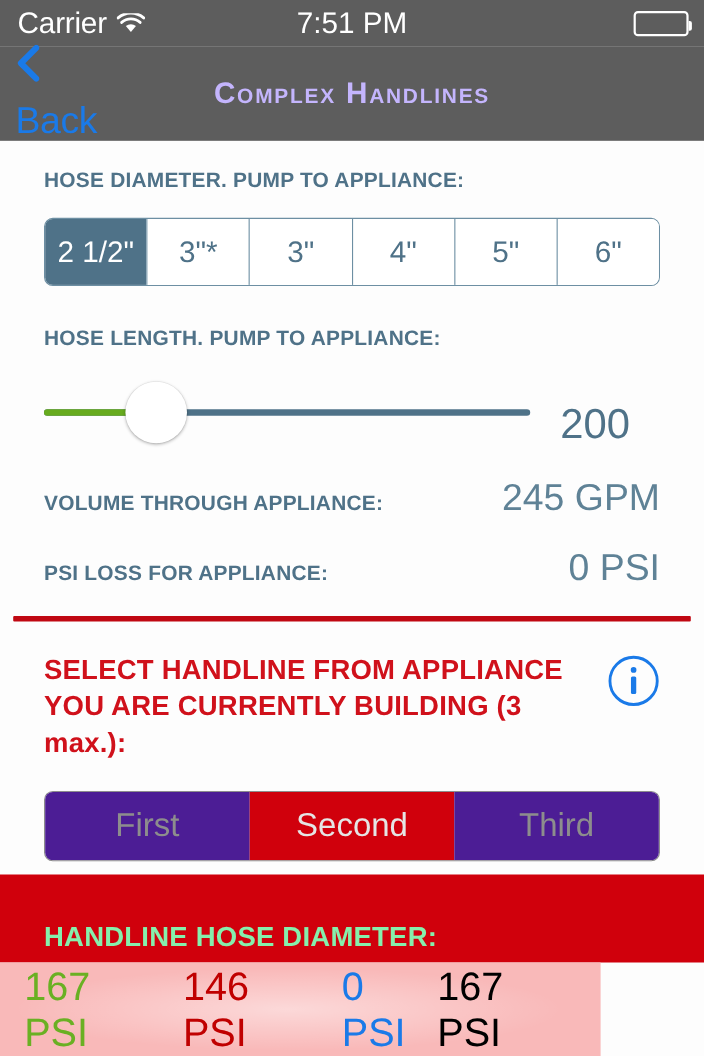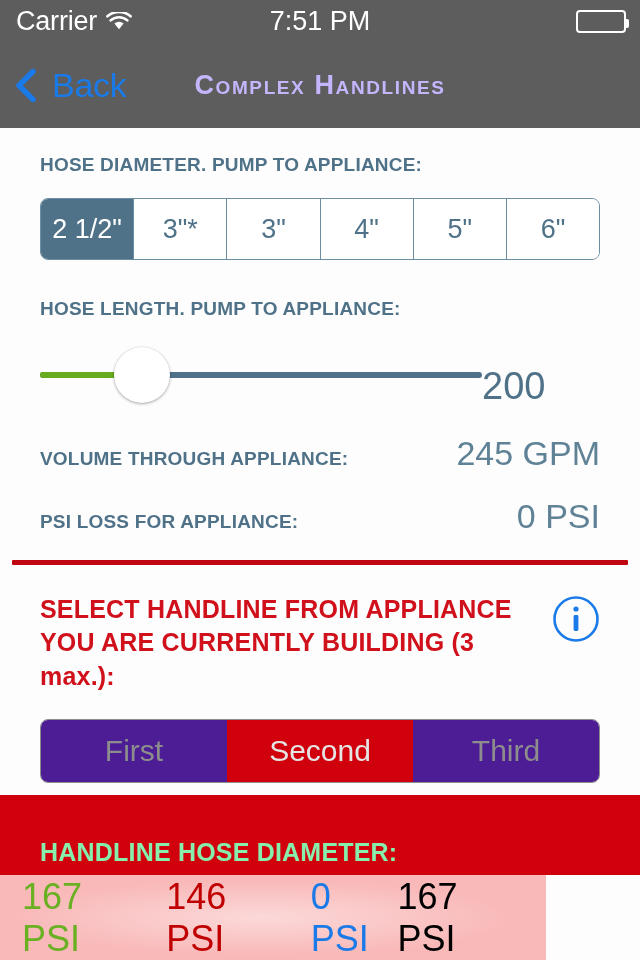--- a/index.html
+++ b/index.html
@@ -35,21 +35,21 @@
   .battery-fill { width:100%; height:100%; background:#ffffff; border-radius:1px; }
   .wifi { width:26px; height:19px; position:relative; }
 
   
   .navbar {
     position:absolute; top:42px; left:0; width:640px; height:86px;
     background:#5d5d5d;
   }
   .back-btn {
     position:absolute; left:14px; top:50%; transform:translateY(-50%);
-    display:flex; align-items:center; gap:16px; cursor:pointer;
+    display:flex; align-items:flex-start; gap:16px; cursor:pointer;flex-direction:column;
   }
   .chevron { width:22px; height:34px; display:block; }
   .back-label { color:#1a7ae8; font-size:34px; letter-spacing:-0.3px; }
   .nav-title {
     position:absolute; left:0; top:50%; transform:translateY(-50%);
     width:640px; text-align:center;
     color:#c4b5fd; font-weight:bold; font-size:27px;
     font-variant:small-caps; letter-spacing:1.6px;
   }
 
@@ -99,21 +99,21 @@
     width:23%;
   }
   .thumb {
     position:absolute; top:50%; left:23%;
     width:56px; height:56px; margin-left:-28px;
     transform:translateY(-50%);
     background:#ffffff; border-radius:50%;
     box-shadow:0 1px 3px rgba(0,0,0,0.32), 0 0 0 0.5px rgba(0,0,0,0.06);
   }
   .slider-value {
-    width:118px; text-align:left;
+    width:118px; text-align:center;
     color:#4f7288; font-size:38px; font-weight:300;margin-top:23px;
   }
 
   
   .readout {
     margin-top:26px; padding:0 40px;
     display:flex; align-items:baseline; justify-content:space-between;
   }
   .readout .val { color:#5f8296; font-size:34px; font-weight:300;margin-left:40px; }
   .readout.r2 { margin-top:24px;gap:28px; }

